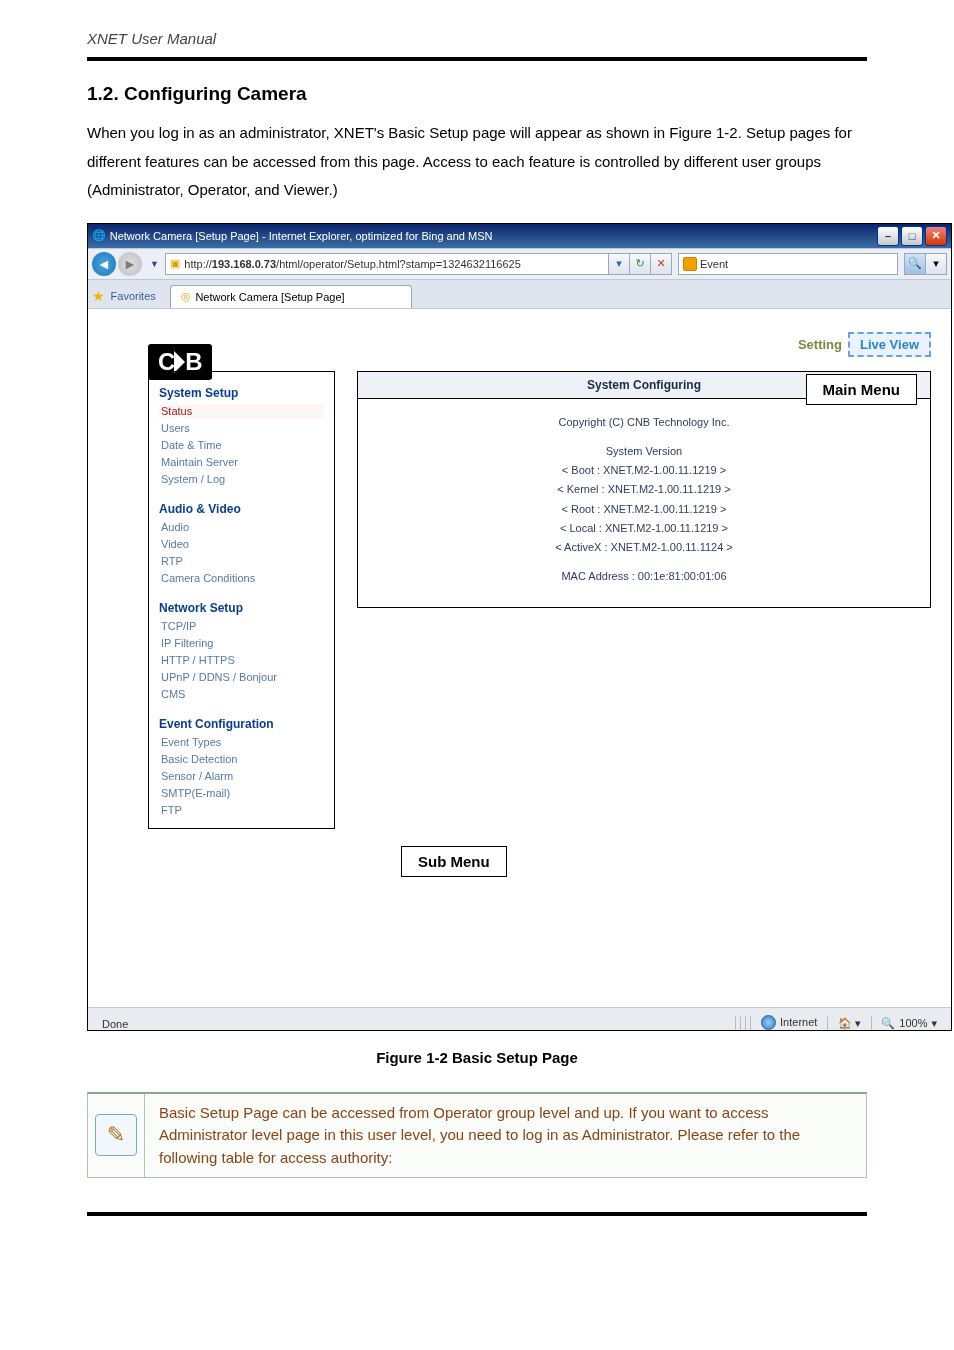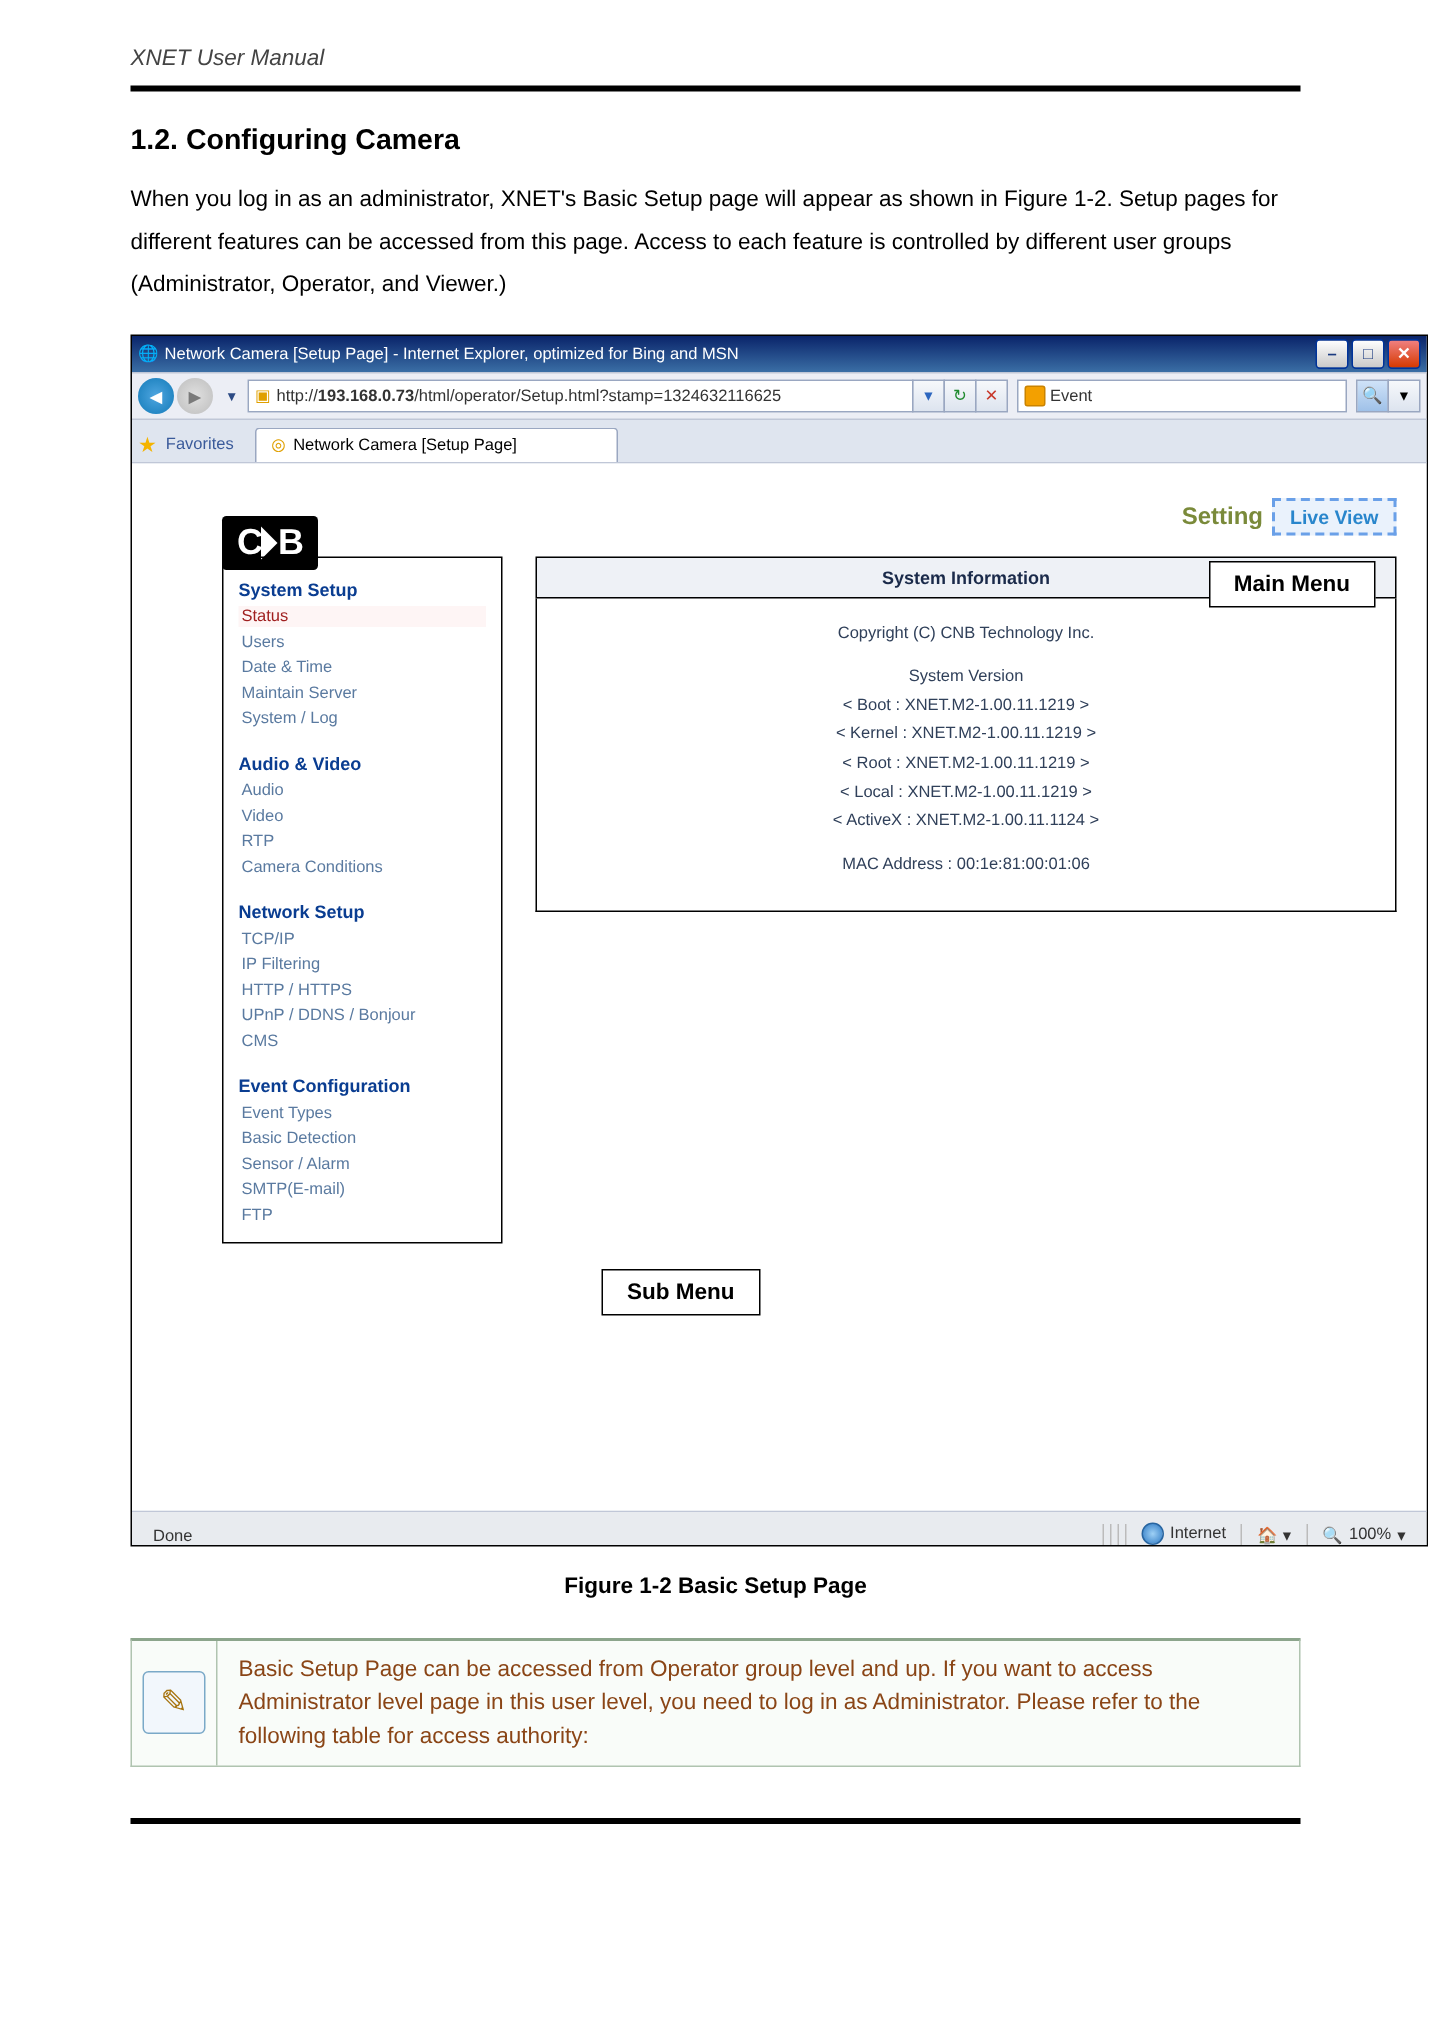--- a/index.html
+++ b/index.html
@@ -135,21 +135,21 @@
   .logo{
     background:#000;color:#fff;font-weight:bold;font-size:24px;
     padding:4px 10px;border-radius:3px;
     font-family:Arial Black,Arial,sans-serif;letter-spacing:-1px;
     display:inline-flex;align-items:center;gap:2px;margin-top:34px;
   }
   .logo .blade{display:inline-block;width:0;height:0;border-left:11px solid #fff;border-top:11px solid transparent;border-bottom:11px solid transparent;margin:0 -2px;}
   .mainmenu{
     display:flex;align-items:center;gap:6px;
   }
-  .setting-link{color:#7a8a3a;font-weight:bold;font-size:16px;}
+  .setting-link{color:#7a8a3a;font-weight:bold;font-size:13px;}
   .liveview{
     border:2px dashed #6aa0e8;color:#2986cc;
     padding:3px 10px;font-weight:bold;font-size:13px;background:#eaf2fc;
   }
   .layout{
     display:flex;gap:22px;align-items:flex-start;position:relative;
   }
   .sidebar{
     width:165px;
     border:1px solid #000;
@@ -311,21 +311,21 @@
 
           <div class="menu-group-title" style="margin-top:16px">Event Configuration</div>
           <div class="menu-item">Event Types</div>
           <div class="menu-item">Basic Detection</div>
           <div class="menu-item">Sensor / Alarm</div>
           <div class="menu-item">SMTP(E-mail)</div>
           <div class="menu-item">FTP</div>
         </div>
 
         <div class="content">
-          <div class="sysinfo-head">System Information</div>
+          <div class="sysinfo-head">System Configuring</div>
           <div class="sysinfo-body">
             <div>Copyright (C) CNB Technology Inc.</div>
             <div style="height:10px"></div>
             <div>System Version</div>
             <div>&lt; Boot    : XNET.M2-1.00.11.1219 &gt;</div>
             <div>&lt; Kernel : XNET.M2-1.00.11.1219 &gt;</div>
             <div>&lt; Root    : XNET.M2-1.00.11.1219 &gt;</div>
             <div>&lt; Local   : XNET.M2-1.00.11.1219 &gt;</div>
             <div>&lt; ActiveX : XNET.M2-1.00.11.1124 &gt;</div>
             <div style="height:10px"></div>

